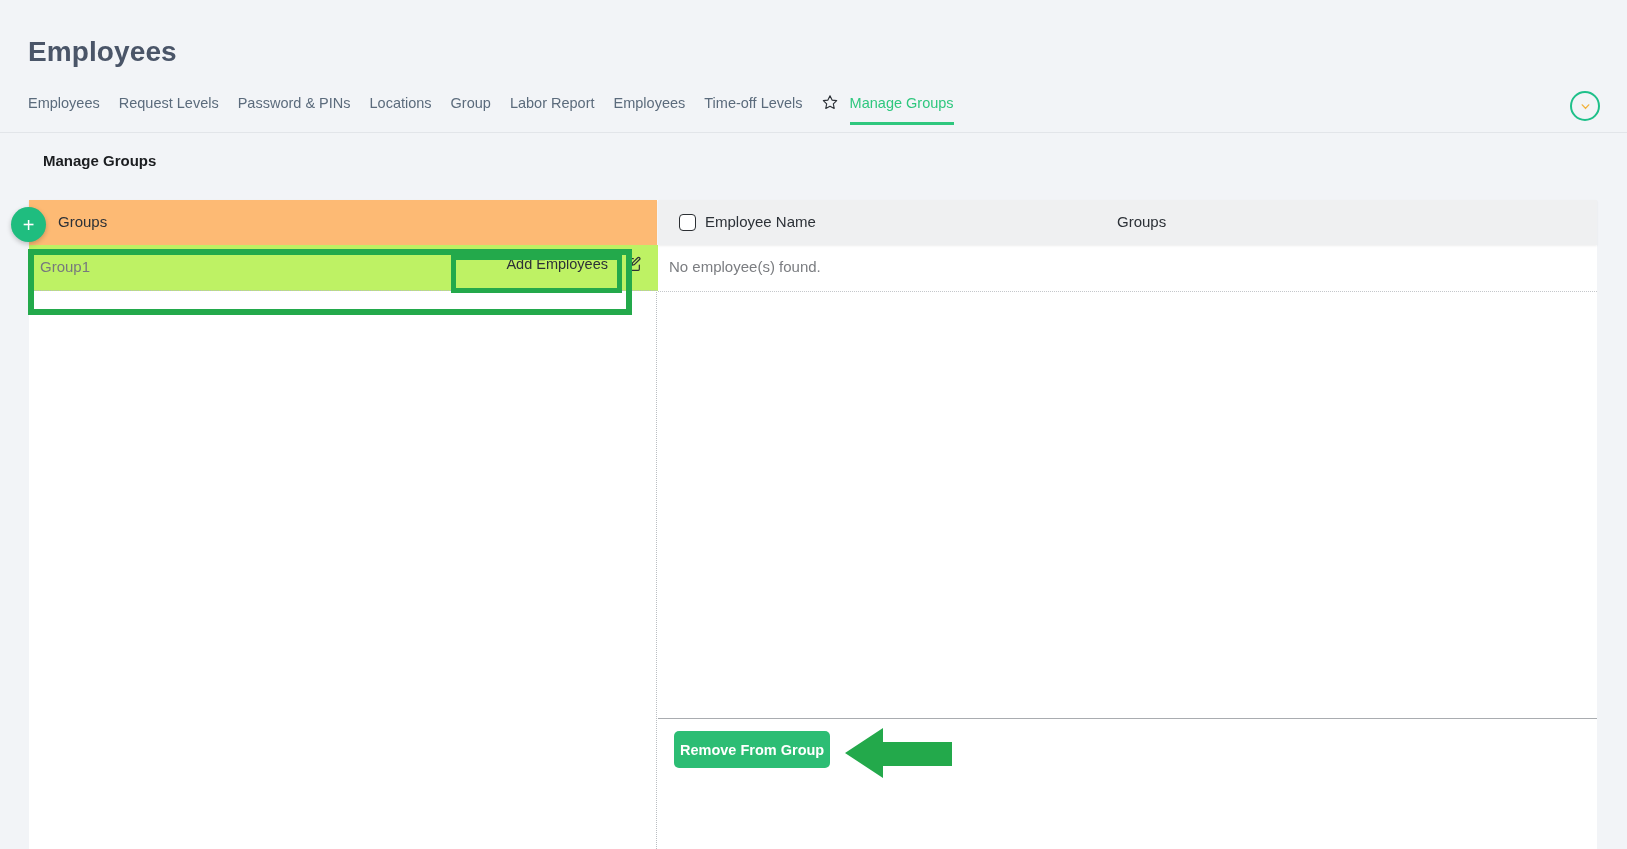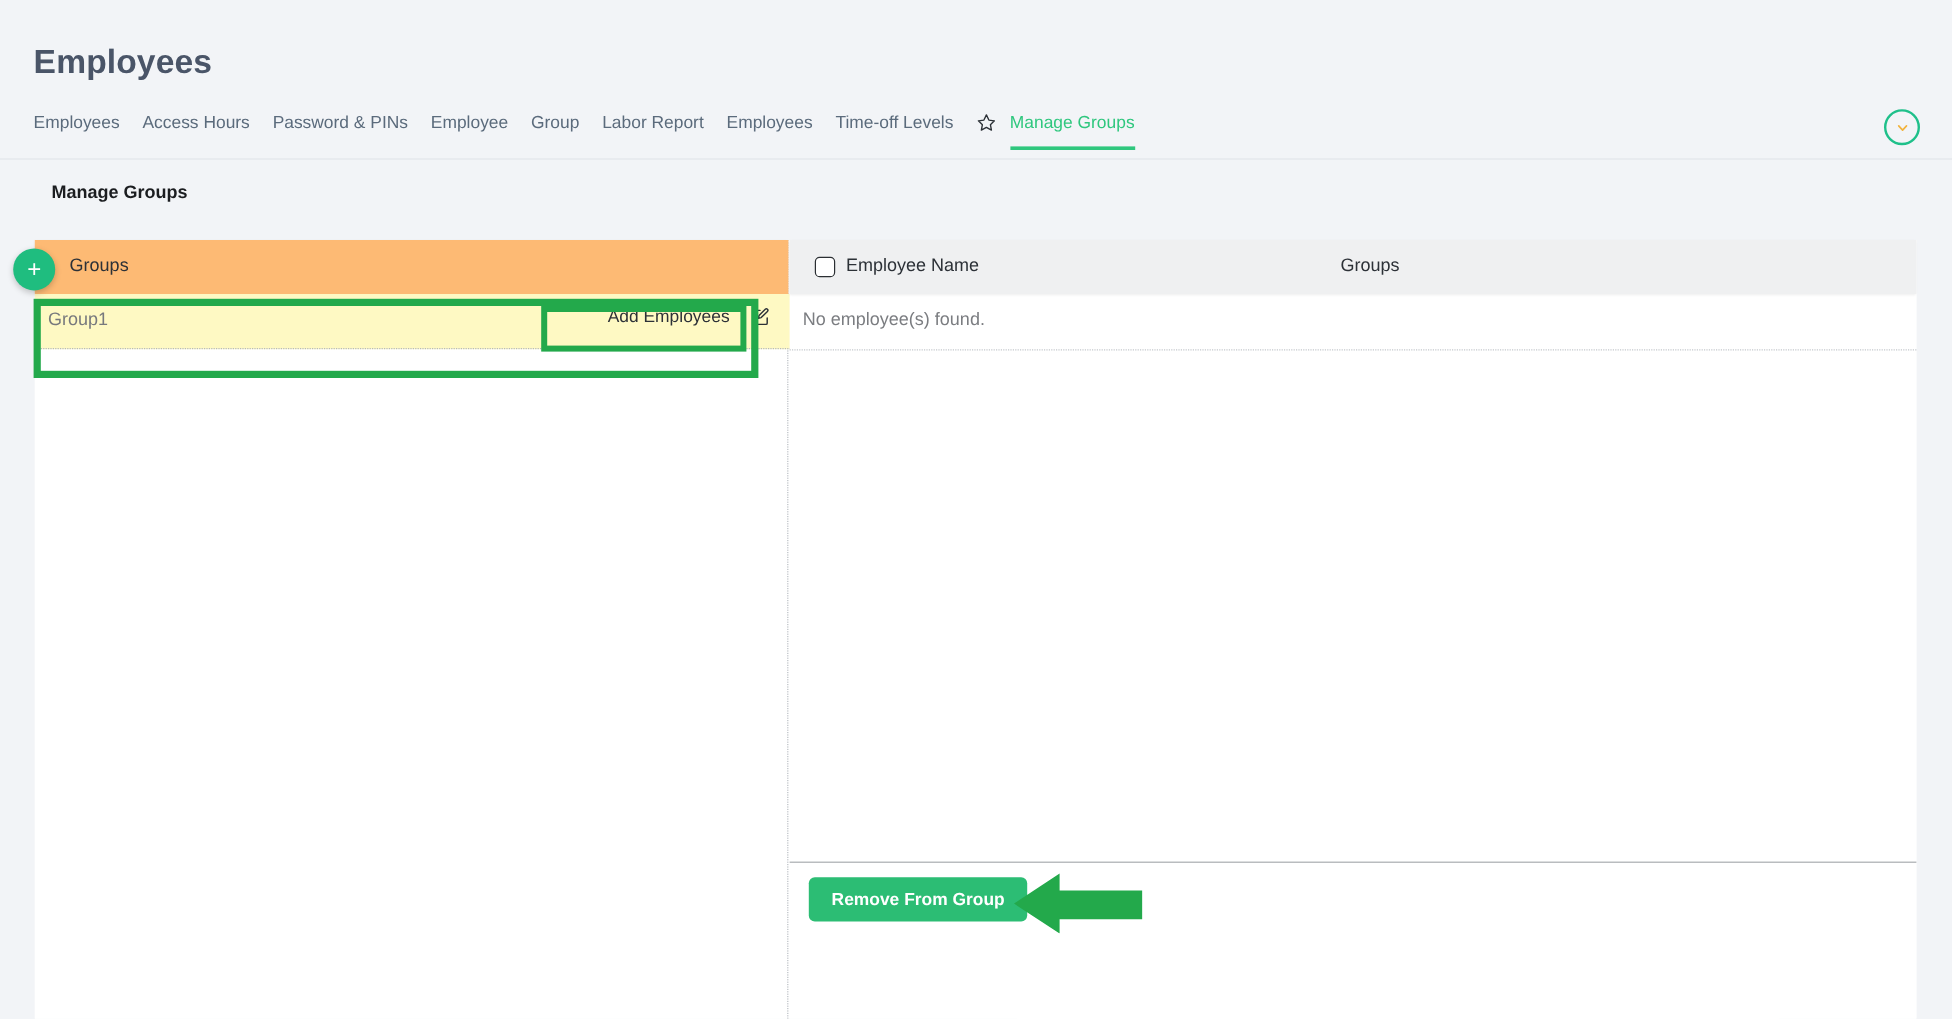--- a/index.html
+++ b/index.html
@@ -154,21 +154,21 @@
     cursor: pointer;
     z-index: 30;
     font-weight: 300;
   }
   .group-row {
     position: absolute;
     left: 0;
     top: 45px;
     width: 668px;
     height: 46px;
-    background: #fef9c3;
+    background: #bef264;
     border-bottom: 1px dotted #b5b9bd;
     cursor: pointer;
     text-align: center;
   }
   .group-row-name {
     position: absolute;
     left: 11px;
     top: 13px;
     font-size: 15px;
     color: #77797d;
@@ -254,21 +254,21 @@
     top: 518px;
     width: 939px;
     height: 1px;
     background: #a9acb0;
   }
   .remove-btn {
     position: absolute;
     left: 16px;
     top: 531px;
     height: 37px;
-    padding: 0 19px;
+    padding: 0 6px;
     border: none;
     border-radius: 5px;
     background: #2cbd74;
     color: #ffffff;
     font-family: "Liberation Sans", sans-serif;
     font-size: 14.5px;
     font-weight: bold;
     cursor: pointer;
   }
 
@@ -306,23 +306,23 @@
 </head>
 <body>
 
 <div id="root">
 
   <div class="page-title">Employees</div>
 
   <div class="tabbar">
     <div class="tabs">
       <div class="tab">Employees</div>
-      <div class="tab">Access Hours</div>
+      <div class="tab">Request Levels</div>
       <div class="tab">Password &amp; PINs</div>
-      <div class="tab">Employee</div>
+      <div class="tab">Locations</div>
       <div class="tab">Group</div>
       <div class="tab">Labor Report</div>
       <div class="tab">Employees</div>
       <div class="tab">Time-off Levels</div>
       <div class="star-tab">
         <svg class="star-icon" width="16" height="16" viewBox="0 0 24 24" fill="none" stroke="#2c3137" stroke-width="1.7" stroke-linejoin="round">
           <polygon points="12,2.6 15.1,9.1 22,10 17,14.9 18.3,21.6 12,18.3 5.7,21.6 7,14.9 2,10 8.9,9.1"></polygon>
         </svg>
       </div>
       <div class="tab active">Manage Groups</div>

